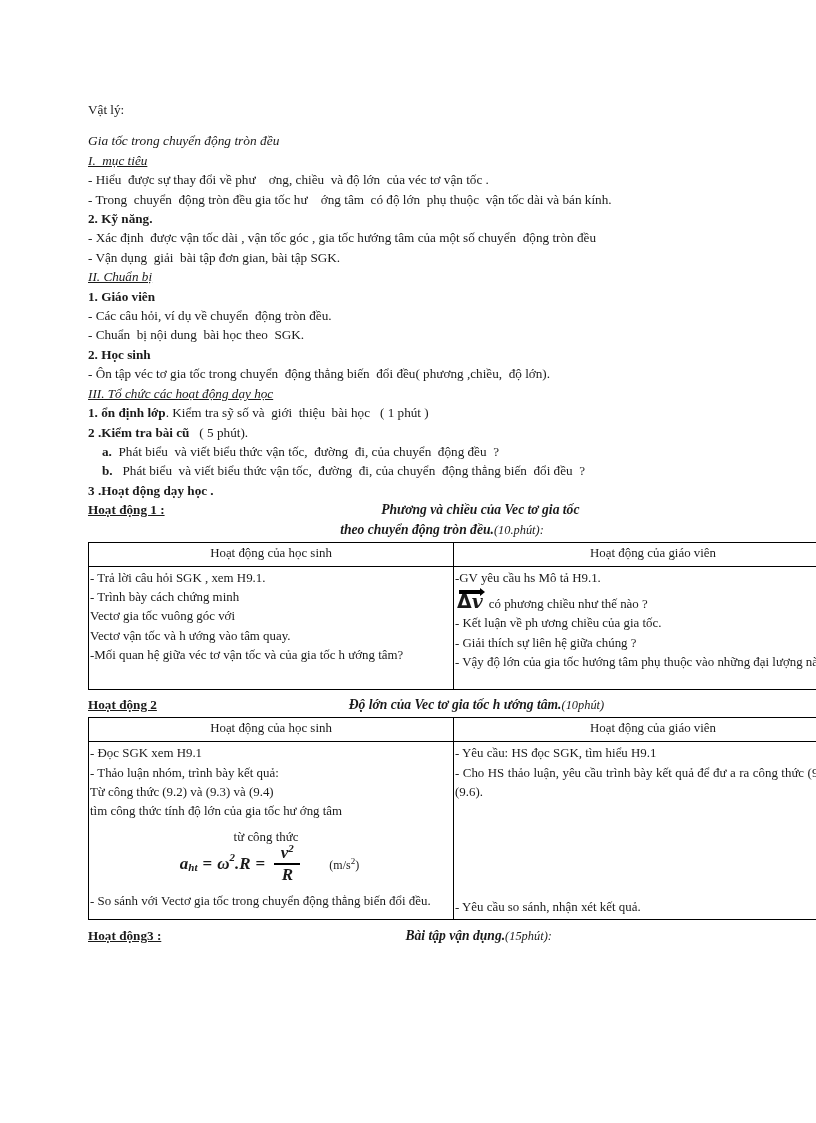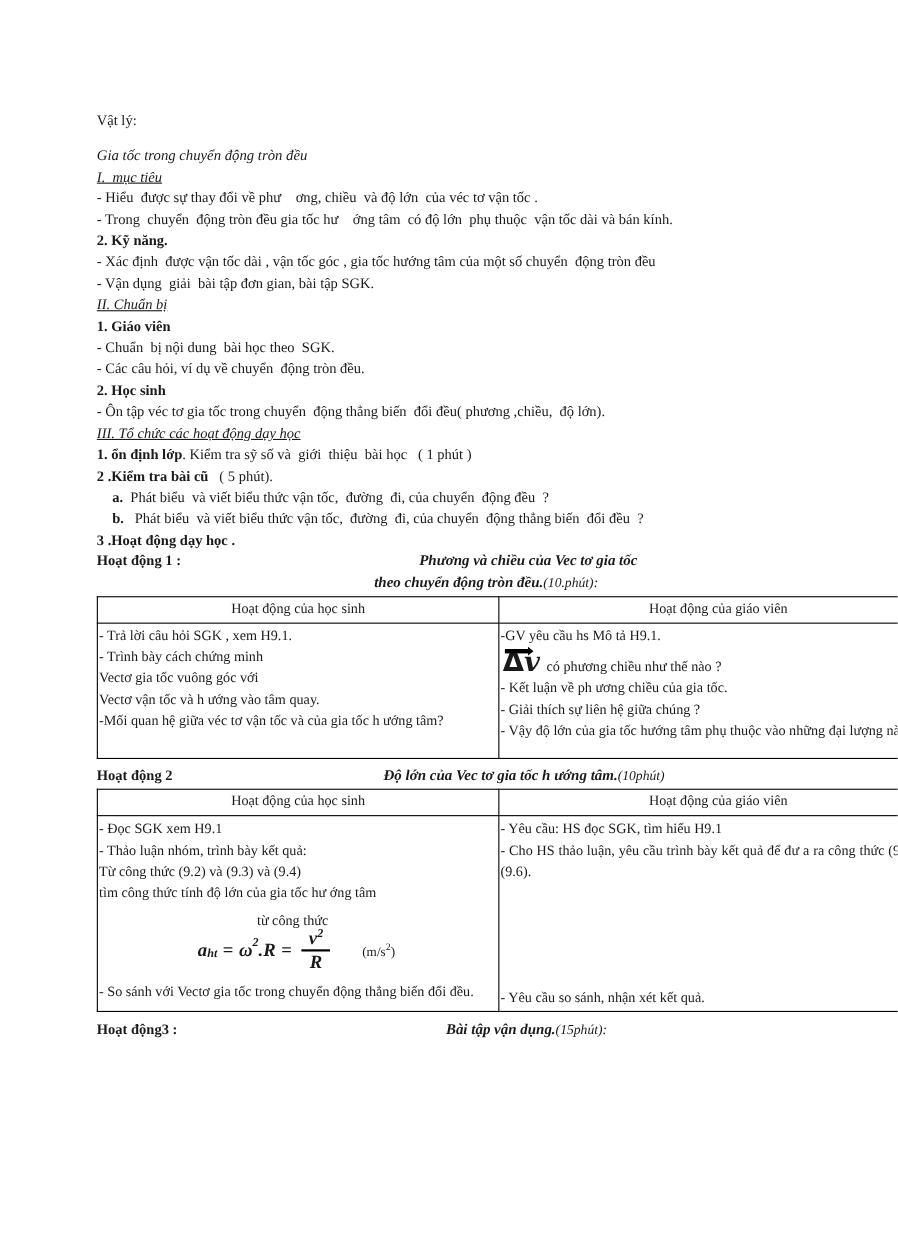--- a/index.html
+++ b/index.html
@@ -42,20 +42,21 @@
   
   .act-head {
     font-size: 13.2px;
     line-height: 19.4px;
     display: flex;
     align-items: baseline;
   }
   .act-head .act-label {
     font-weight: bold;
     white-space: pre;
+    text-decoration: underline;
   }
   .act-title-block {
     text-align: center;
     flex: 1;
   }
   .act-title {
     font-weight: bold;
     font-style: italic;
     font-size: 13.6px;
   }
@@ -109,21 +110,21 @@
     content: "";
     position: absolute;
     right: -4px;
     top: -2px;
     border-left: 5px solid #000;
     border-top: 4px solid transparent;
     border-bottom: 4px solid transparent;
   }
   .dv-sym {
     font-weight: bold;
-    font-size: 25px;
+    font-size: 19px;
     font-family: "DejaVu Sans", sans-serif;
     letter-spacing: 0px;
   }
   .dv-sym .v { font-style: italic; font-family: "DejaVu Serif", serif; }
 
   
   .formula-row {
     display: flex;
     align-items: center;
     margin-top: 10px;
@@ -192,22 +193,22 @@
 
   <div class="line"><span class="ul-ital">I.  mục tiêu</span></div>
   <div class="line jtext">- Hiểu  được sự thay đổi về phư    ơng, chiều  và độ lớn  của véc tơ vận tốc .</div>
   <div class="line jtext">- Trong  chuyển  động tròn đều gia tốc hư    ớng tâm  có độ lớn  phụ thuộc  vận tốc dài và bán kính.</div>
   <div class="line bold">2. Kỹ năng.</div>
   <div class="line jtext">- Xác định  được vận tốc dài , vận tốc góc , gia tốc hướng tâm của một số chuyển  động tròn đều</div>
   <div class="line">- Vận dụng  giải  bài tập đơn gian, bài tập SGK.</div>
 
   <div class="line"><span class="ul-ital">II. Chuẩn bị</span></div>
   <div class="line bold">1. Giáo viên</div>
+  <div class="line">- Các câu hỏi, ví dụ về chuyển  động tròn đều.</div>
   <div class="line">- Chuẩn  bị nội dung  bài học theo  SGK.</div>
-  <div class="line">- Các câu hỏi, ví dụ về chuyển  động tròn đều.</div>
   <div class="line bold">2. Học sinh</div>
   <div class="line jtext">- Ôn tập véc tơ gia tốc trong chuyển  động thẳng biến  đổi đều( phương ,chiều,  độ lớn).</div>
 
   <div class="line"><span class="ul-ital">III. Tổ chức các hoạt động dạy học</span></div>
   <div class="line"><span class="bold">1. ổn định lớp</span><span>. Kiểm tra sỹ số và  giới  thiệu  bài học   ( 1 phút )</span></div>
   <div class="line"><span class="bold">2 .Kiểm tra bài cũ</span><span>   ( 5 phút).</span></div>
   <div class="line indent"><span class="bold">a.</span><span>  Phát biểu  và viết biểu thức vận tốc,  đường  đi, của chuyển  động đều  ?</span></div>
   <div class="line indent"><span class="bold">b.</span><span>   Phát biểu  và viết biểu thức vận tốc,  đường  đi, của chuyển  động thẳng biến  đổi đều  ?</span></div>
   <div class="line bold">3 .Hoạt động dạy học .</div>
 

